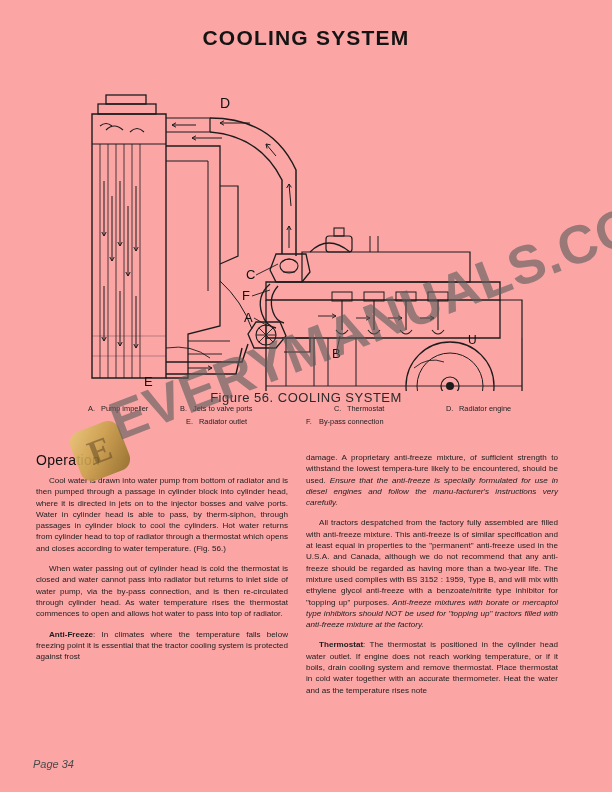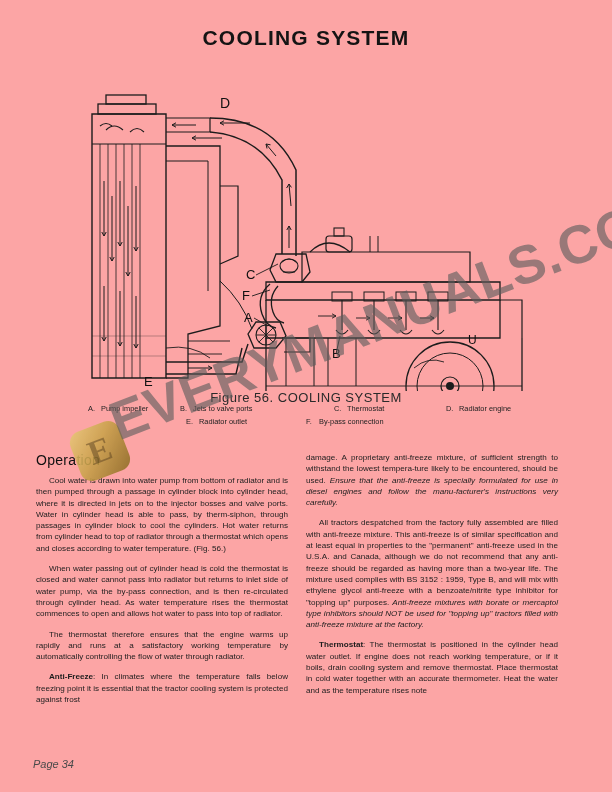--- a/index.html
+++ b/index.html
@@ -336,21 +336,20 @@
       </span>
     </div>
   </div>
 
   <div class="columns">
 
     <div class="col">
       <h2 class="sec-head">Operation</h2>
       <p class="body">Cool water is drawn into water pump from bottom of radiator and is then pumped through a passage in cylinder block into cylinder head, where it is directed in jets on to the injector bosses and valve ports. Water in cylinder head is able to pass, by therm-siphon, through passages in cylinder block to cool the cylinders. Hot water returns from cylinder head to top of radiator through a thermostat which opens and closes according to water temperature. (Fig. 56.)</p>
       <p class="body">When water passing out of cylinder head is cold the thermostat is closed and water cannot pass into radiator but returns to inlet side of water pump, via the by-pass connection, and is then re-circulated through cylinder head. As water temperature rises the thermostat commences to open and allows hot water to pass into top of radiator.</p>
-      <p class="body">The thermostat therefore ensures that the engine warms up rapidly and runs at a satisfactory working temperature by automatically controlling the flow of water through radiator.</p>
       <p class="body">
         <span class="lead">Anti-Freeze</span><span>: In climates where the temperature falls below freezing point it is essential that the tractor cooling system is protected against frost</span>
       </p>
     </div>
 
     <div class="col">
       <p class="body no-indent">
         <span>damage. A proprietary anti-freeze mixture, of sufficient strength to withstand the lowest tempera-ture likely to be encountered, should be used. </span><span class="ital">Ensure that the anti-freeze is specially formulated for use in diesel engines and follow the manu-facturer's instructions very carefully.</span>
       </p>
       <p class="body">

